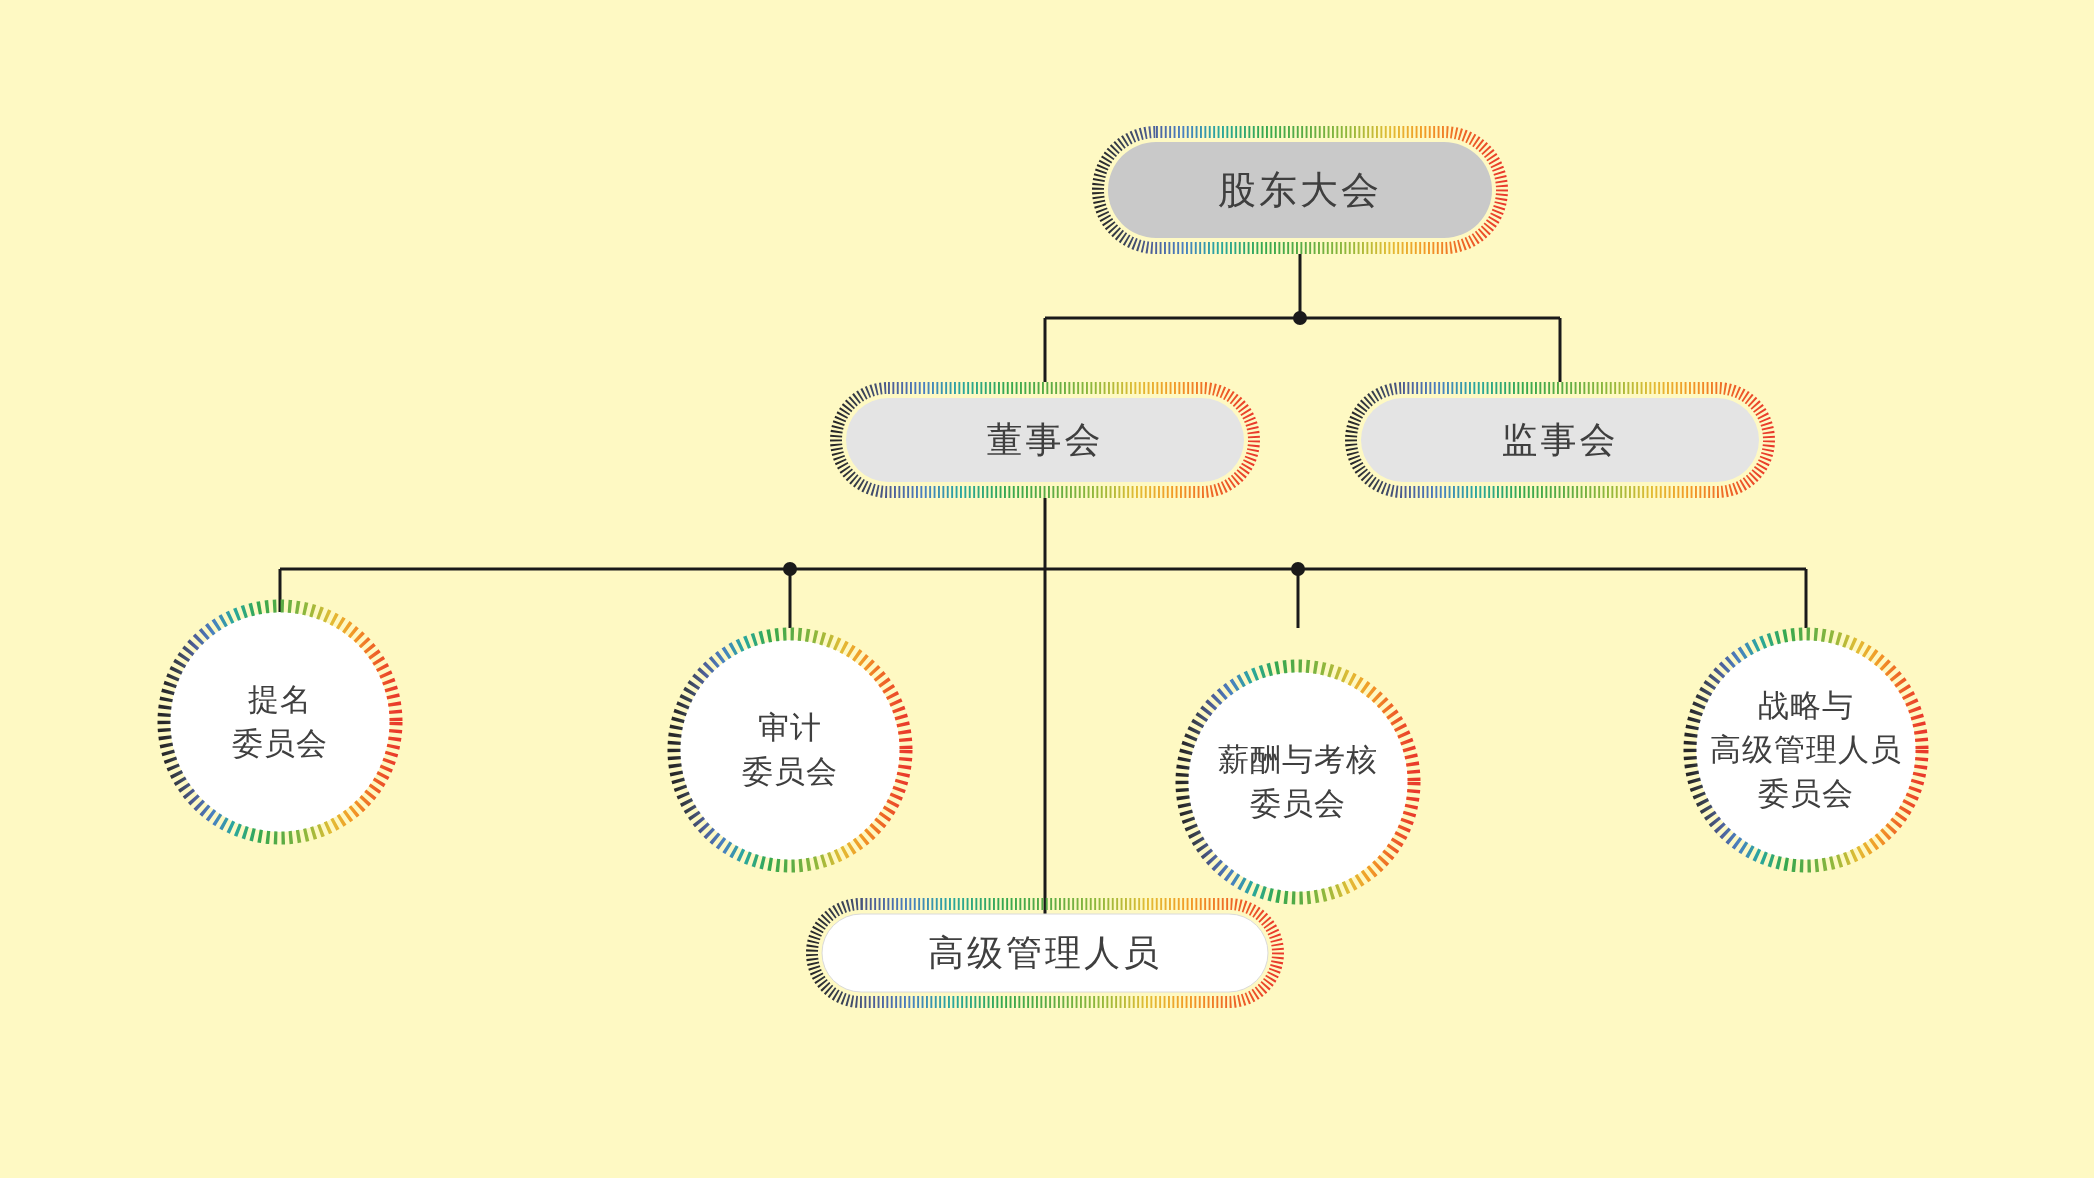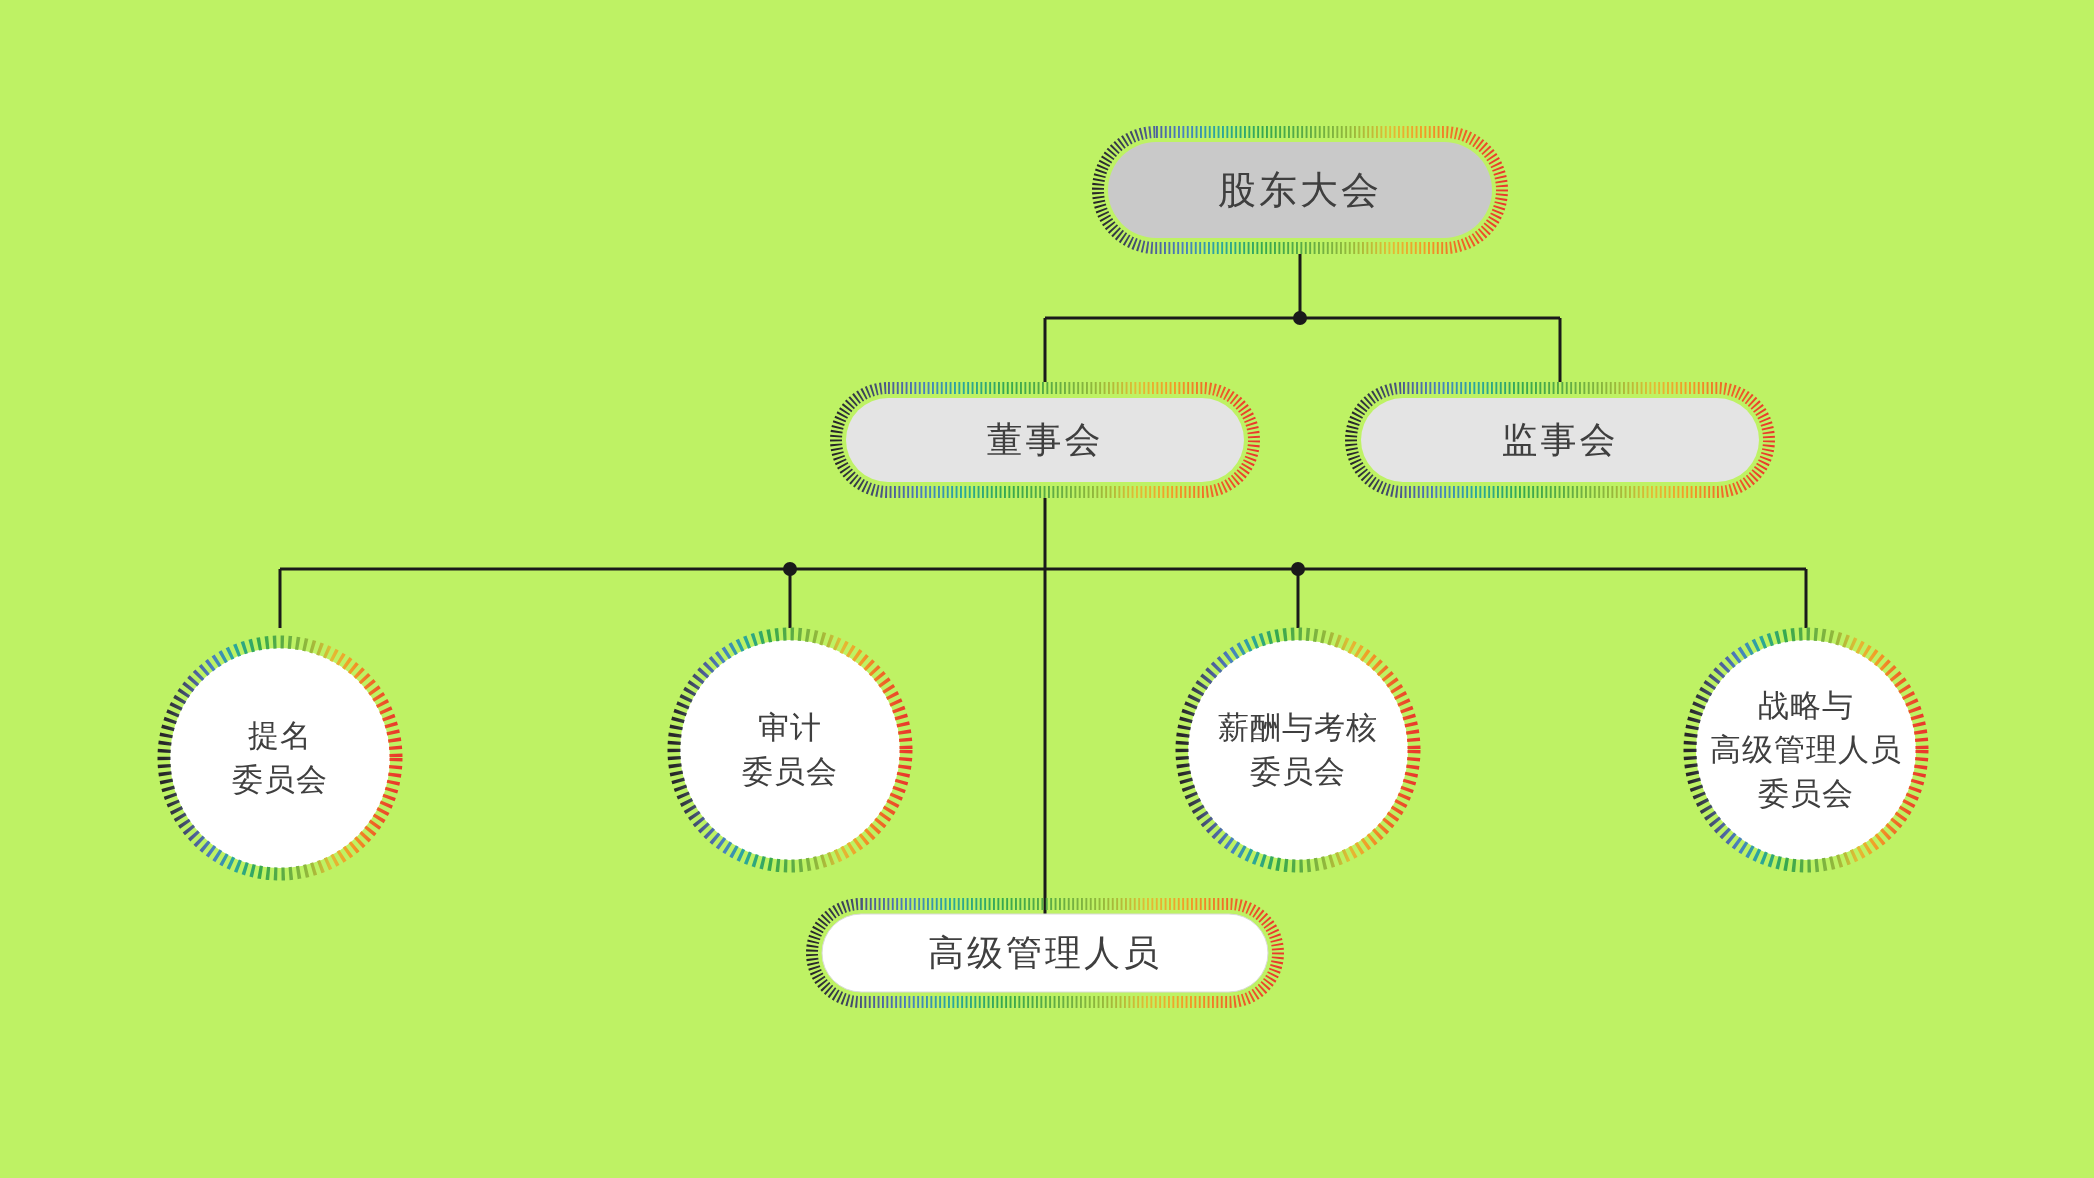--- a/index.html
+++ b/index.html
@@ -1,19 +1,19 @@
 <!DOCTYPE html>
 <html><head>
 <meta charset="utf-8">
 <style>
   html,body{margin:0;padding:0;background:#ffffff;}
   .canvas{
     position:relative;
     width:2094px;height:1178px;
-    background:#bef264;
+    background:#fef9c3;
     font-family:"Liberation Sans","DejaVu Sans",sans-serif;
     overflow:hidden;
     text-decoration:underline;
   }
   .connectors{position:absolute;left:0;top:0;z-index:1;}
   .node{position:absolute;z-index:2;}
   .node > svg{position:absolute;left:0;top:0;}
   .label{
     position:absolute;left:0;top:0;right:0;bottom:0;
     display:flex;flex-direction:column;
@@ -84,21 +84,21 @@
   </div>
 
   <div class="node" style="left:1341px;top:378px;width:438px;height:124px;">
     <svg width="438" height="124">
       <rect x="10" y="10" width="418" height="104" rx="52" fill="none" stroke="url(#specGrad)" stroke-width="12" stroke-dasharray="1.9 2.5"></rect>
       <rect x="20" y="20" width="398" height="84" rx="42" fill="#e4e4e4"></rect>
     </svg>
     <div class="label pill-label-small">监事会</div>
   </div>
 
-  <div class="node" style="left:150px;top:628px;width:260px;height:260px;">
+  <div class="node" style="left:150px;top:592px;width:260px;height:260px;">
     <svg width="260" height="260">
       <circle cx="130" cy="130" r="110" fill="#ffffff"></circle>
       <circle cx="130" cy="130" r="116" fill="none" stroke="url(#specGrad)" stroke-width="13" stroke-dasharray="3.4 4.3"></circle>
     </svg>
     <div class="label circle-label">
       <div>提名</div>
       <div>委员会</div>
     </div>
   </div>
 
@@ -106,21 +106,21 @@
     <svg width="260" height="260">
       <circle cx="130" cy="130" r="110" fill="#ffffff"></circle>
       <circle cx="130" cy="130" r="116" fill="none" stroke="url(#specGrad)" stroke-width="13" stroke-dasharray="3.4 4.3"></circle>
     </svg>
     <div class="label circle-label">
       <div>审计</div>
       <div>委员会</div>
     </div>
   </div>
 
-  <div class="node" style="left:1168px;top:620px;width:260px;height:260px;">
+  <div class="node" style="left:1168px;top:652px;width:260px;height:260px;">
     <svg width="260" height="260">
       <circle cx="130" cy="130" r="110" fill="#ffffff"></circle>
       <circle cx="130" cy="130" r="116" fill="none" stroke="url(#specGrad)" stroke-width="13" stroke-dasharray="3.4 4.3"></circle>
     </svg>
     <div class="label circle-label">
       <div>薪酬与考核</div>
       <div>委员会</div>
     </div>
   </div>
 

